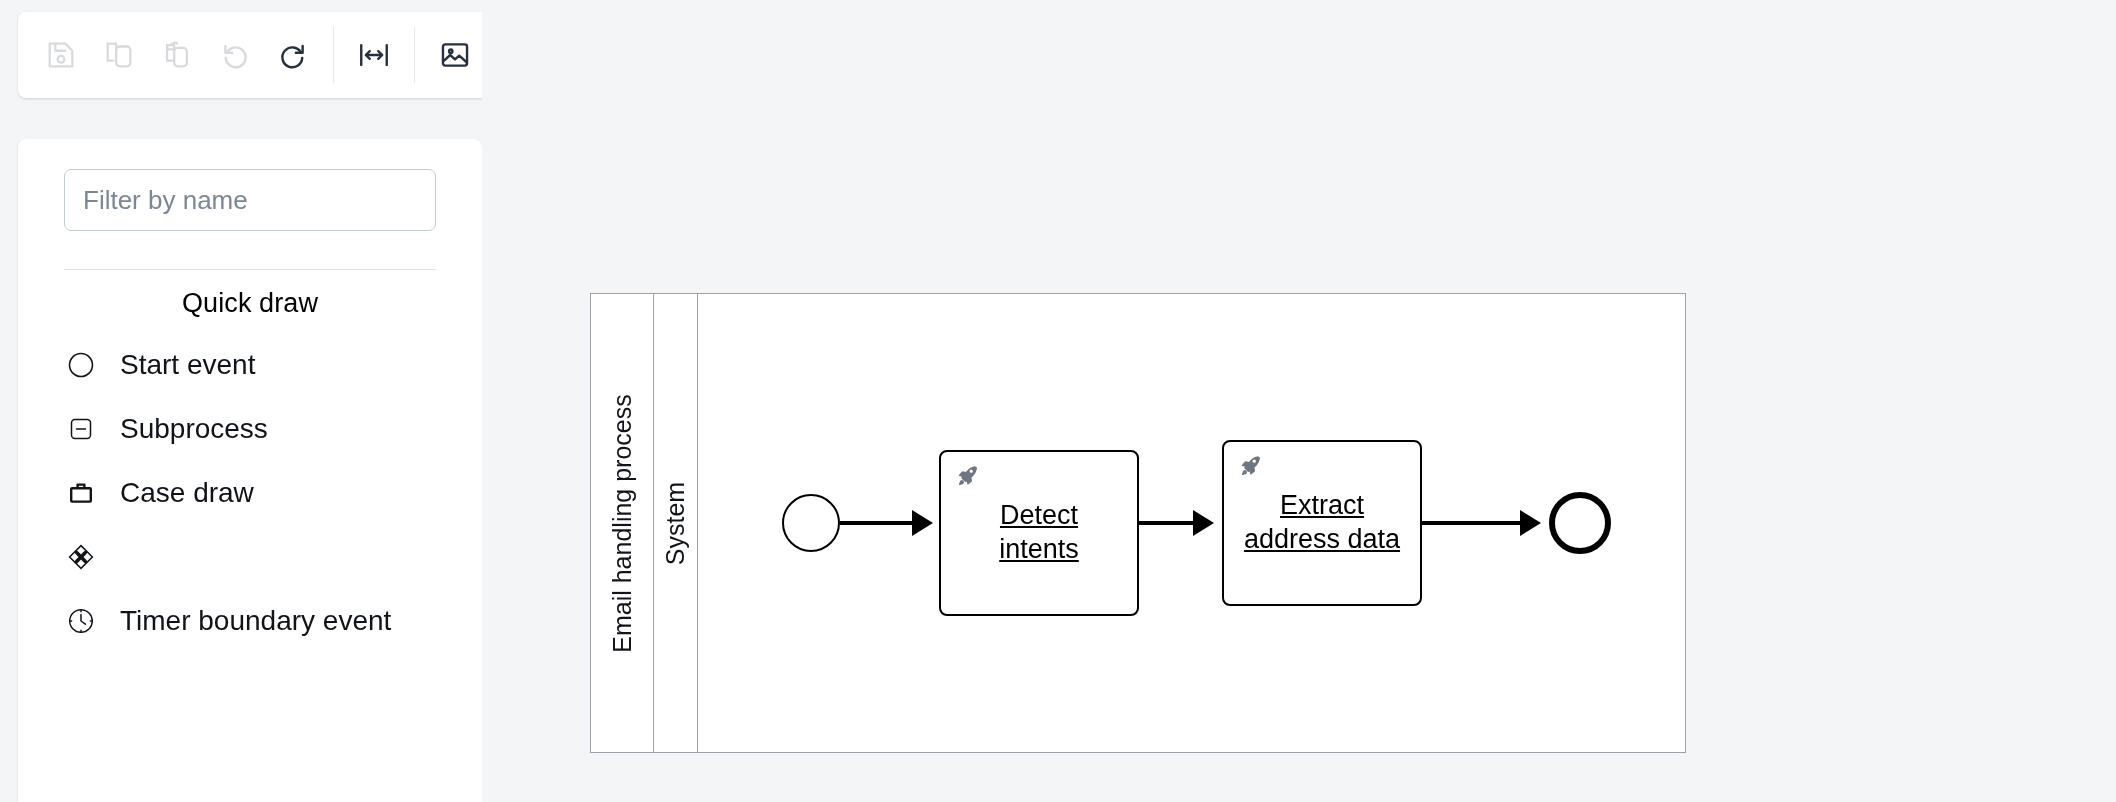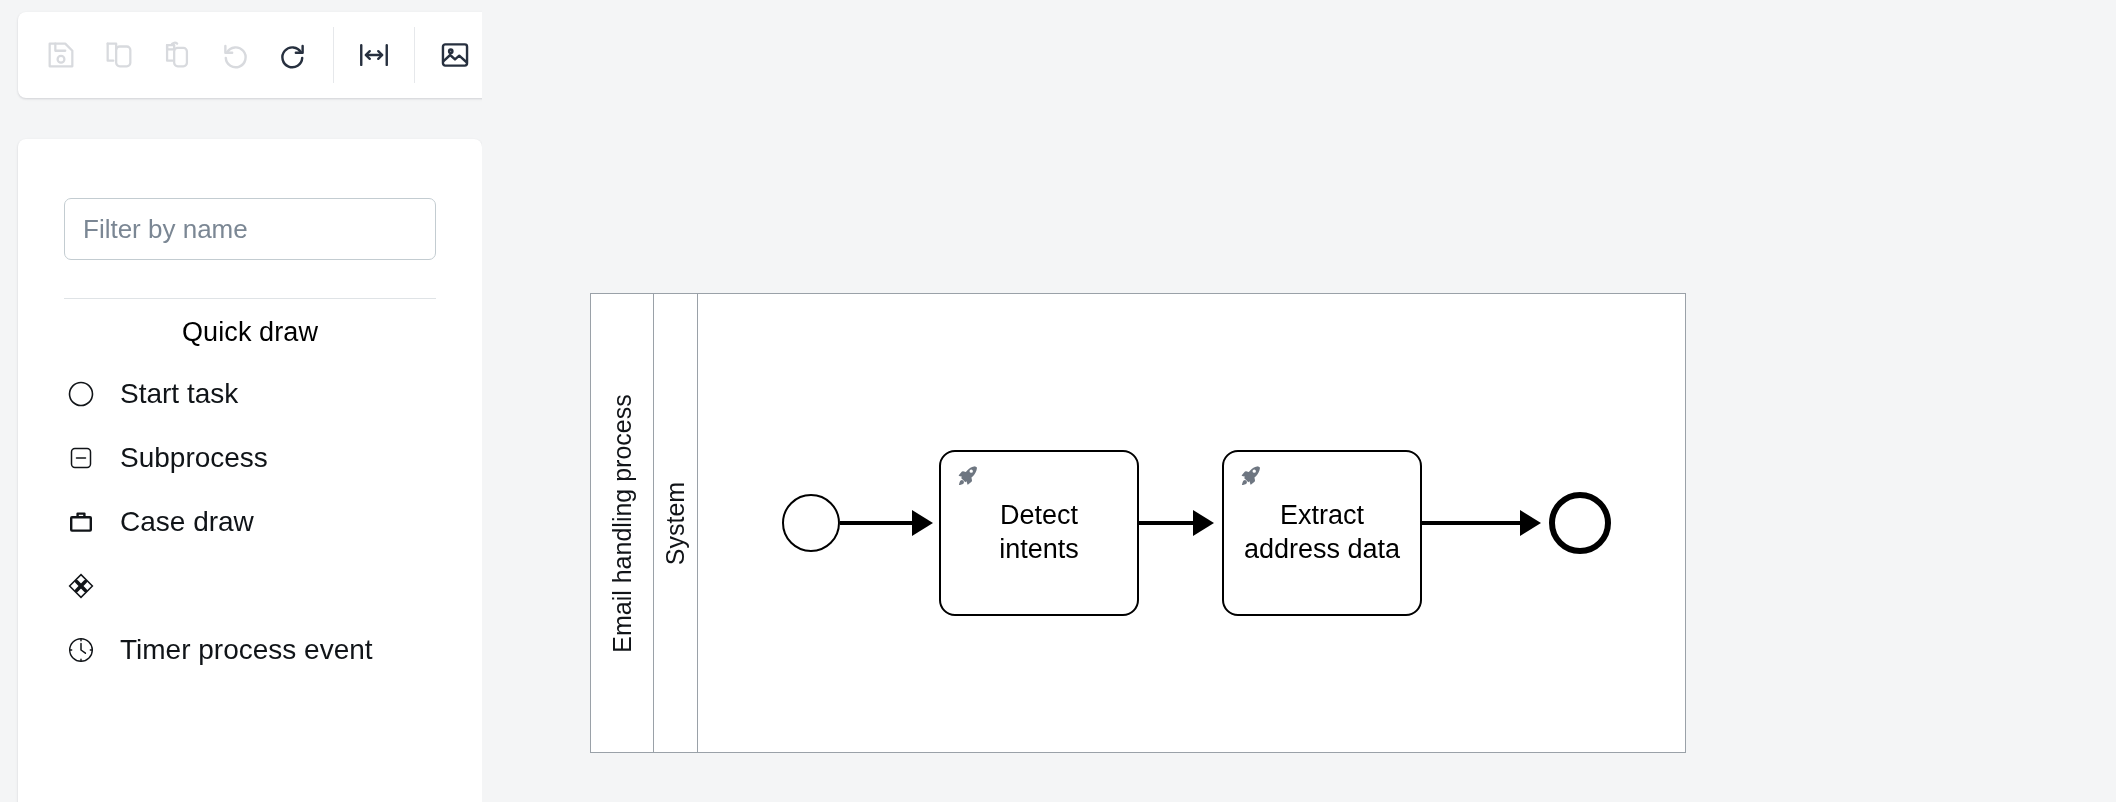--- a/index.html
+++ b/index.html
@@ -55,21 +55,20 @@
     width: 100%;
     height: 62px;
     border: 1px solid #c3ccd1;
     border-radius: 7px;
     padding: 0 18px;
     font-size: 26px;
     font-family: "Liberation Sans", sans-serif;
     color: #5d6874;
     background: #fff;
     outline: none;
-    margin-top: 29px;
   }
   .filter-input::placeholder { color: #7b8794; }
 
   .section-head {
     margin: 38px 46px 0 46px;
     border-top: 1px solid #dfe3e6;
     padding-top: 18px;
     text-align: center;
     font-size: 27px;
     color: #000000;
@@ -157,25 +156,26 @@
     position: absolute;
     width: 62px; height: 62px;
     border: 6px solid #000;
     border-radius: 50%;
     background: #fff;
   }
   .bpmn-task {
     position: absolute;
     background: #ffffff;
     border: 2.6px solid #000;
-    border-radius: 16px;
+    border-radius: 8px;
     display: flex;
     align-items: center;
     justify-content: center;
     text-align: center;
+    text-decoration: underline;
   }
   .bpmn-task-label {
     font-size: 27px;
     line-height: 1.25;
     color: #000;
     padding: 0 18px;
     max-width: 100%;
   }
   .task-marker {
     position: absolute;
@@ -330,21 +330,21 @@
     <div class="section-head">Quick draw</div>
 
     <div class="draw-list">
 
       <div class="draw-item">
         <span class="draw-icon">
           <svg width="30" height="30" viewBox="0 0 30 30" fill="none" stroke="#111418" stroke-width="1.6">
               <circle cx="15" cy="15" r="11.5"></circle>
             </svg>
         </span>
-        <span class="draw-label">Start task</span>
+        <span class="draw-label">Start event</span>
       </div>
 
 
       <div class="draw-item">
         <span class="draw-icon">
           <svg width="30" height="30" viewBox="0 0 30 30" fill="none" stroke="#111418" stroke-width="1.5">
             <rect x="5.5" y="5.5" width="19" height="19" rx="3.4"></rect>
             <path d="M10.5 15h9" stroke-linecap="round"></path>
           </svg>
         </span>
@@ -372,21 +372,21 @@
       </div>
 
       <div class="draw-item">
         <span class="draw-icon">
           <svg width="30" height="30" viewBox="0 0 30 30" fill="none" stroke="#111418" stroke-width="1.4" stroke-linecap="round">
             <circle cx="15" cy="15" r="11.3"></circle>
             <path d="M15 15V8.4M15 15l4.4 3.2" stroke-width="1.5"></path>
             <path d="M15 3.9v1.8M15 24.3v1.8M3.9 15h1.8M24.3 15h1.8"></path>
           </svg>
         </span>
-        <span class="draw-label">Timer process event</span>
+        <span class="draw-label">Timer boundary event</span>
       </div>
 
     </div>
   </div>
 
   <div class="canvas">
 
     <div class="pool">
 
       <div class="pool-header">
@@ -411,21 +411,21 @@
                 <path d="M19.6 3.1c-2.9.3-5.4 1.6-7.2 3.5l-1.5 1.6-2.5-.5c-.5-.1-1 .1-1.3.4L4.6 11a.6.6 0 0 0 .25 1l2.6.75-.9 1.1 3.9 3.9 1.1-.9.75 2.6a.6.6 0 0 0 1 .25l2.9-2.5c.33-.3.5-.8.4-1.3l-.5-2.5 1.6-1.5c1.9-1.8 3.2-4.3 3.5-7.2a1 1 0 0 0-1.1-1.1zM15.9 9.1a1.55 1.55 0 1 1 0-3.1 1.55 1.55 0 0 1 0 3.1z"></path>
                 <path d="M6.1 16.2c-1.1 1.1-1.5 4.2-1.5 4.2s3.1-.4 4.2-1.5a1.93 1.93 0 0 0-2.7-2.7z"></path>
               </svg>
             </span>
             <span class="bpmn-task-label">Detect intents</span>
           </div>
 
           <div class="flow" style="left:441px; top:227px; width:58px;"></div>
           <div class="flow-arrow" style="left:495px; top:216px;"></div>
 
-          <div class="bpmn-task" style="left:524px; top:156px; width:200px; height:166px;">
+          <div class="bpmn-task" style="left:524px; top:146px; width:200px; height:166px;">
             <span class="task-marker">
               <svg width="26" height="26" viewBox="0 0 24 24" fill="currentColor">
                 <path d="M19.6 3.1c-2.9.3-5.4 1.6-7.2 3.5l-1.5 1.6-2.5-.5c-.5-.1-1 .1-1.3.4L4.6 11a.6.6 0 0 0 .25 1l2.6.75-.9 1.1 3.9 3.9 1.1-.9.75 2.6a.6.6 0 0 0 1 .25l2.9-2.5c.33-.3.5-.8.4-1.3l-.5-2.5 1.6-1.5c1.9-1.8 3.2-4.3 3.5-7.2a1 1 0 0 0-1.1-1.1zM15.9 9.1a1.55 1.55 0 1 1 0-3.1 1.55 1.55 0 0 1 0 3.1z"></path>
                 <path d="M6.1 16.2c-1.1 1.1-1.5 4.2-1.5 4.2s3.1-.4 4.2-1.5a1.93 1.93 0 0 0-2.7-2.7z"></path>
               </svg>
             </span>
             <span class="bpmn-task-label">Extract address data</span>
           </div>
 
           <div class="flow" style="left:724px; top:227px; width:102px;"></div>

